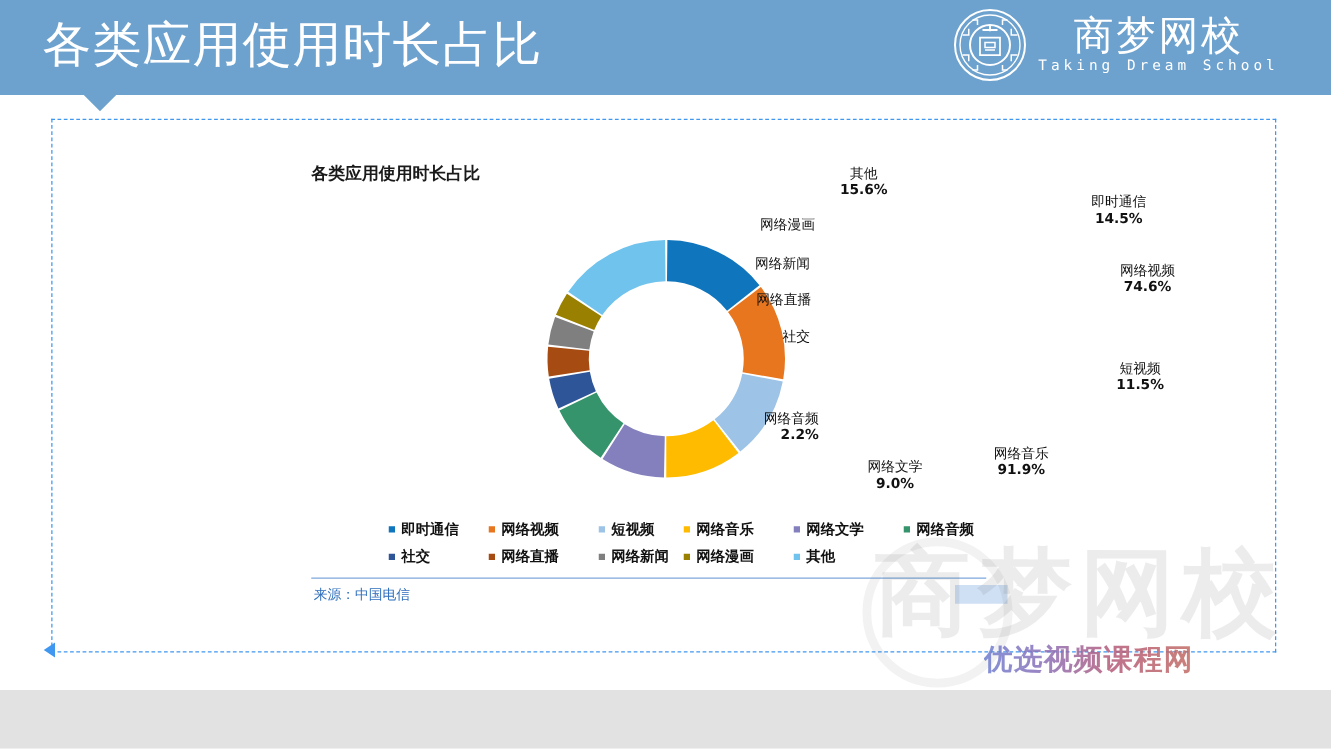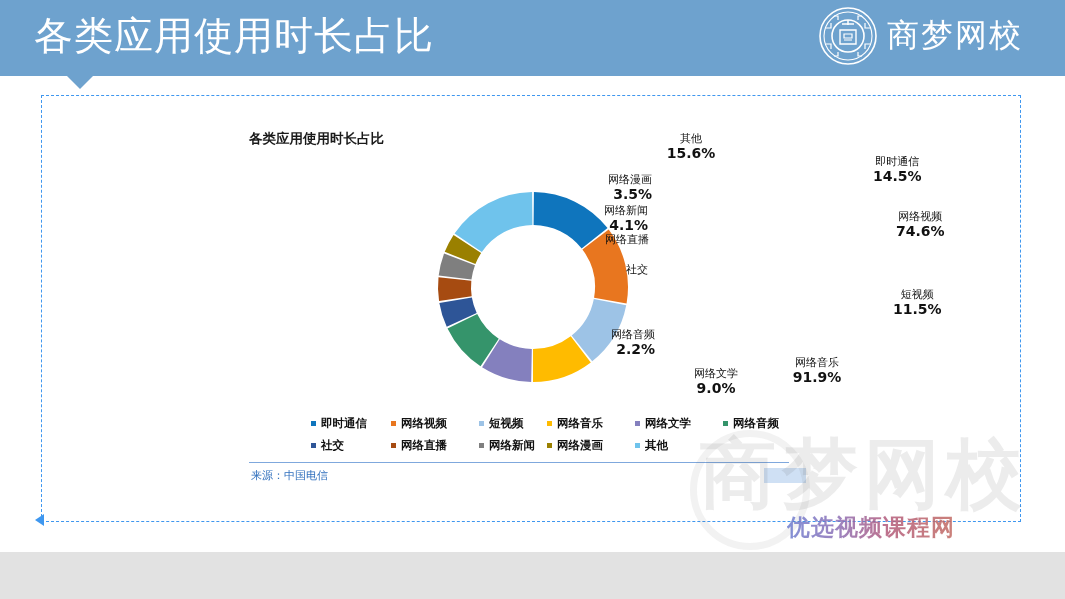--- a/index.html
+++ b/index.html
@@ -69,21 +69,21 @@
     font-family: "DejaVu Sans", "Liberation Sans", sans-serif;
   }
   .donut-area { position: absolute; left: 0; top: 28px; width: 592px; height: 290px; }
 
   
   .slice-label {
     position: absolute; text-align: center; line-height: 1.22;
     font-size: 11px; color: #111111; white-space: nowrap;
     font-family: "DejaVu Sans", "Liberation Sans", sans-serif;
   }
-  .slice-label .pct { font-weight: bold; font-size: 14px; display: block; }
+  .slice-label .pct { font-weight: bold; font-size: 11px; display: block; }
 
   
   .legend {
     position: absolute; left: 78px; top: 302px; width: 500px;
   }
   .legend-row { display: flex; align-items: center; height: 22px; }
   .legend-item { display: flex; align-items: center; white-space: nowrap; }
   .legend-swatch {
     width: 5px; height: 5px; margin-right: 5px; flex: 0 0 5px; display: inline-block;
   }
@@ -168,20 +168,21 @@
           <circle cx="30" cy="30" r="16" fill="none" stroke="#ffffff" stroke-width="1.6"></circle>
           <path d="M24 18h12 M30 14v5" stroke="#ffffff" stroke-width="1.5" fill="none"></path>
           <path d="M22 24h16v14H22z" fill="none" stroke="#ffffff" stroke-width="1.4"></path>
           <path d="M26 28h8v4h-8z M26 34h8" fill="none" stroke="#ffffff" stroke-width="1.2"></path>
           <path d="M8 22h5v-5 M52 22h-5v-5 M8 38h5v5 M52 38h-5v5" fill="none" stroke="#ffffff" stroke-width="1.2"></path>
           <path d="M16 10h4v4 M44 10h-4v4 M16 50h4v-4 M44 50h-4v-4" fill="none" stroke="#ffffff" stroke-width="1.2"></path>
         </svg>
       </div>
       <div class="logo-text-block">
         <div class="logo-cn">商梦网校</div>
+        <div class="logo-en">Taking Dream School</div>
       </div>
     </div>
   </div>
   <div class="header-notch"></div>
 
   <div class="dashed-frame"></div>
   <div class="frame-arrow"></div>
 
   <div class="chart-card">
 
@@ -203,22 +204,22 @@
         </svg>
       <div id="slice-labels">
           <div class="slice-label" style="top: 17px; left: 640px;"><span class="nm">即时通信</span><span class="pct">14.5%</span></div>
           <div class="slice-label" style="top: 72px; left: 663px;"><span class="nm">网络视频</span><span class="pct">74.6%</span></div>
           <div class="slice-label" style="top: 150px; left: 660px;"><span class="nm">短视频</span><span class="pct">11.5%</span></div>
           <div class="slice-label" style="top: 218px; left: 539px; width: 90px;"><span class="nm">网络音乐</span><span class="pct">91.9%</span></div>
           <div class="slice-label" style="top: 229px; left: 438px; width: 90px;"><span class="nm">网络文学</span><span class="pct">9.0%</span></div>
           <div class="slice-label" style="top: 190px; left: 0px; width: 422px; text-align: right;"><span class="nm">网络音频</span><span class="pct">2.2%</span></div>
           <div class="slice-label" style="top: 125px; left: 0px; width: 415px; text-align: right;"><span class="nm">社交</span></div>
           <div class="slice-label" style="top: 95px; left: 0px; width: 416px; text-align: right;"><span class="nm">网络直播</span></div>
-          <div class="slice-label" style="top: 66px; left: 0px; width: 415px; text-align: right;"><span class="nm">网络新闻</span><span class="pct">4.1%</span></div>
-          <div class="slice-label" style="top: 35px; left: 0px; width: 419px; text-align: right;"><span class="nm">网络漫画</span><span class="pct">3.5%</span></div>
+          <div class="slice-label" style="top: 66px; left: 0px; width: 415px; text-align: right;"><span class="nm">网络新闻</span></div>
+          <div class="slice-label" style="top: 35px; left: 0px; width: 419px; text-align: right;"><span class="nm">网络漫画</span></div>
           <div class="slice-label" style="top: -6px; left: 413px; width: 90px;"><span class="nm">其他</span><span class="pct">15.6%</span></div>
         </div>
     </div>
 
     <div class="legend" id="legend">
         <div class="legend-row" style="position: relative;">
           <div class="legend-item" style="position: absolute; left: 0px;">
             <span class="legend-swatch" style="background: rgb(15, 117, 189);"></span>
             <span class="legend-label">即时通信</span>
           </div>

